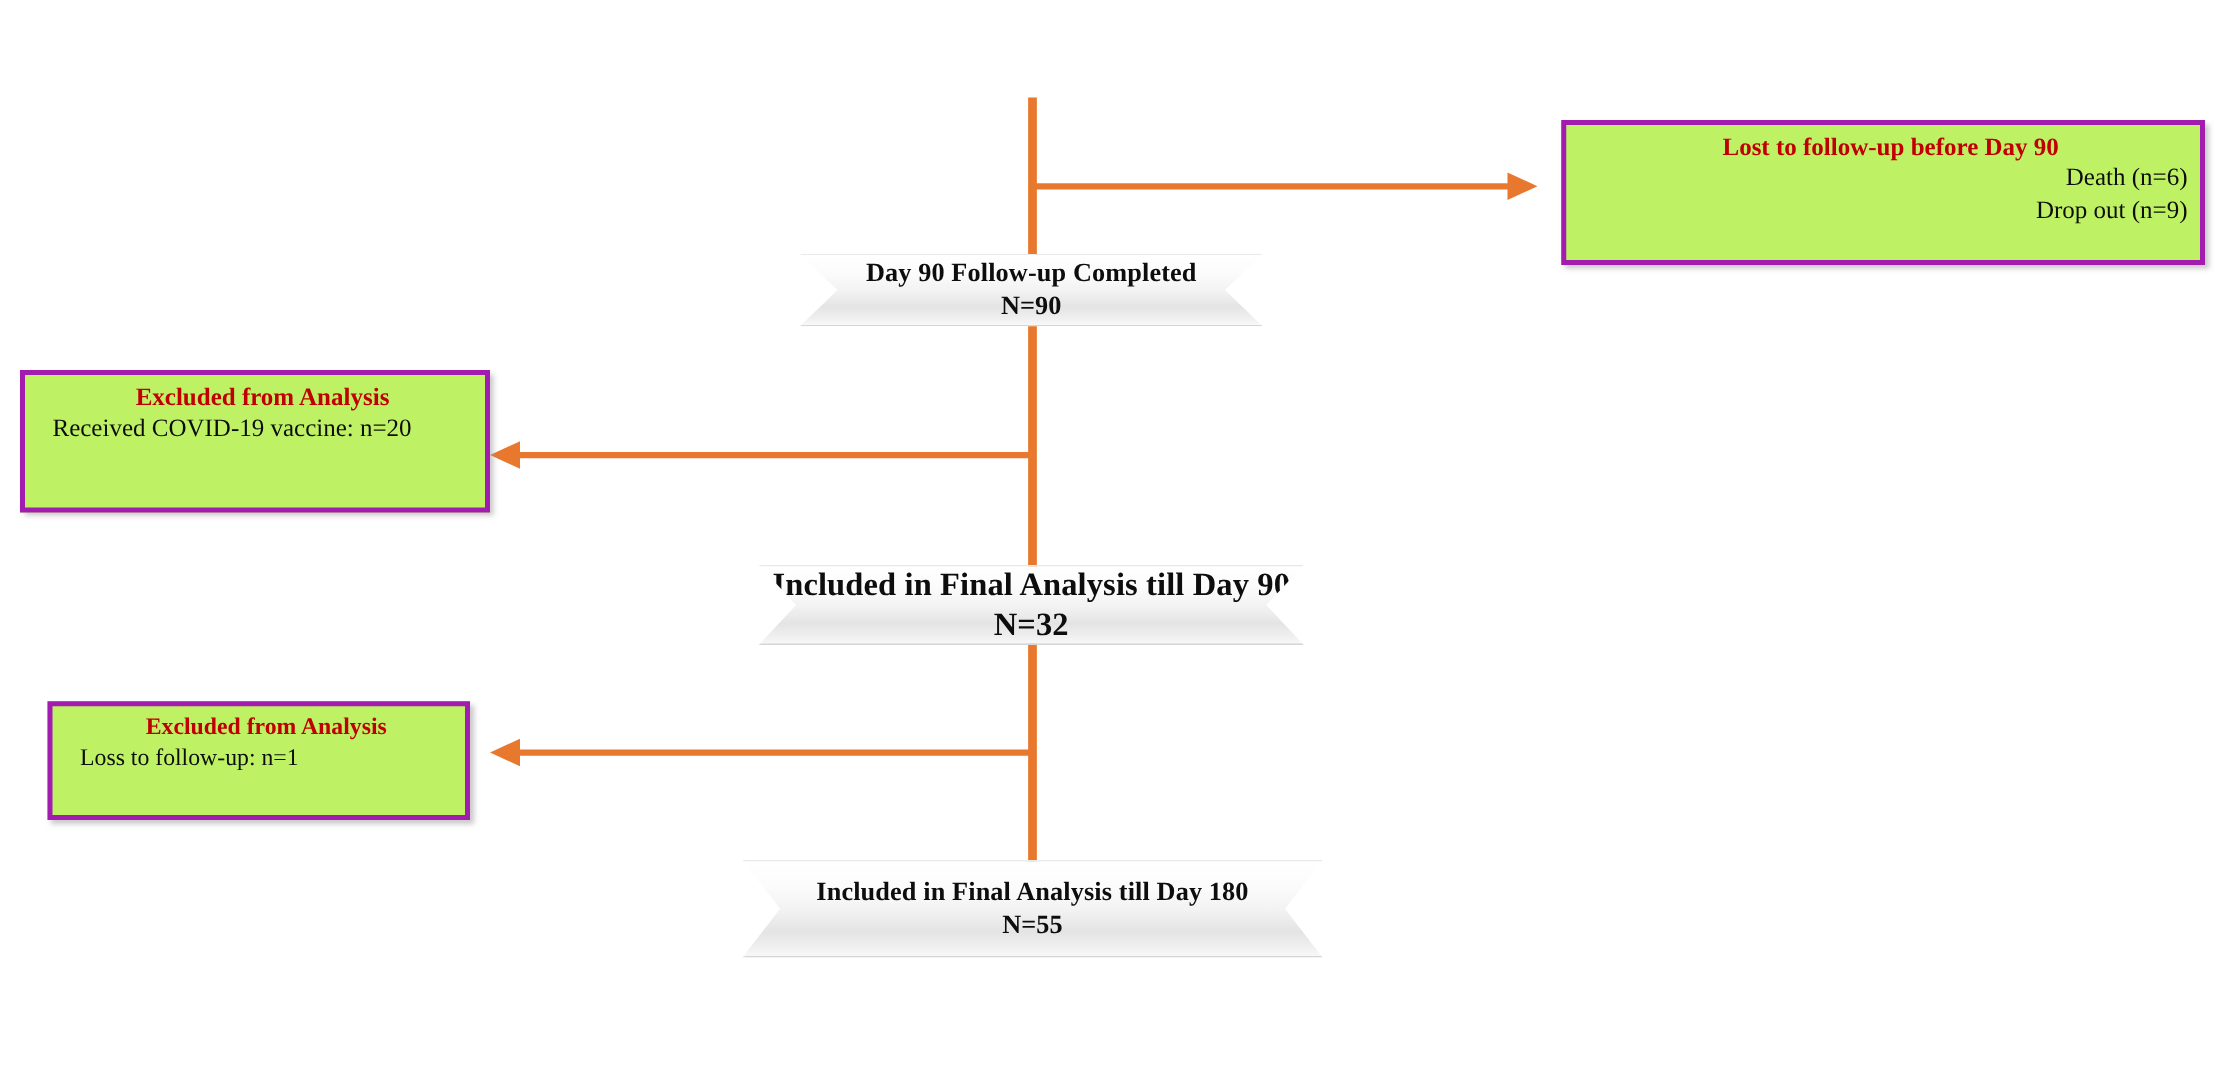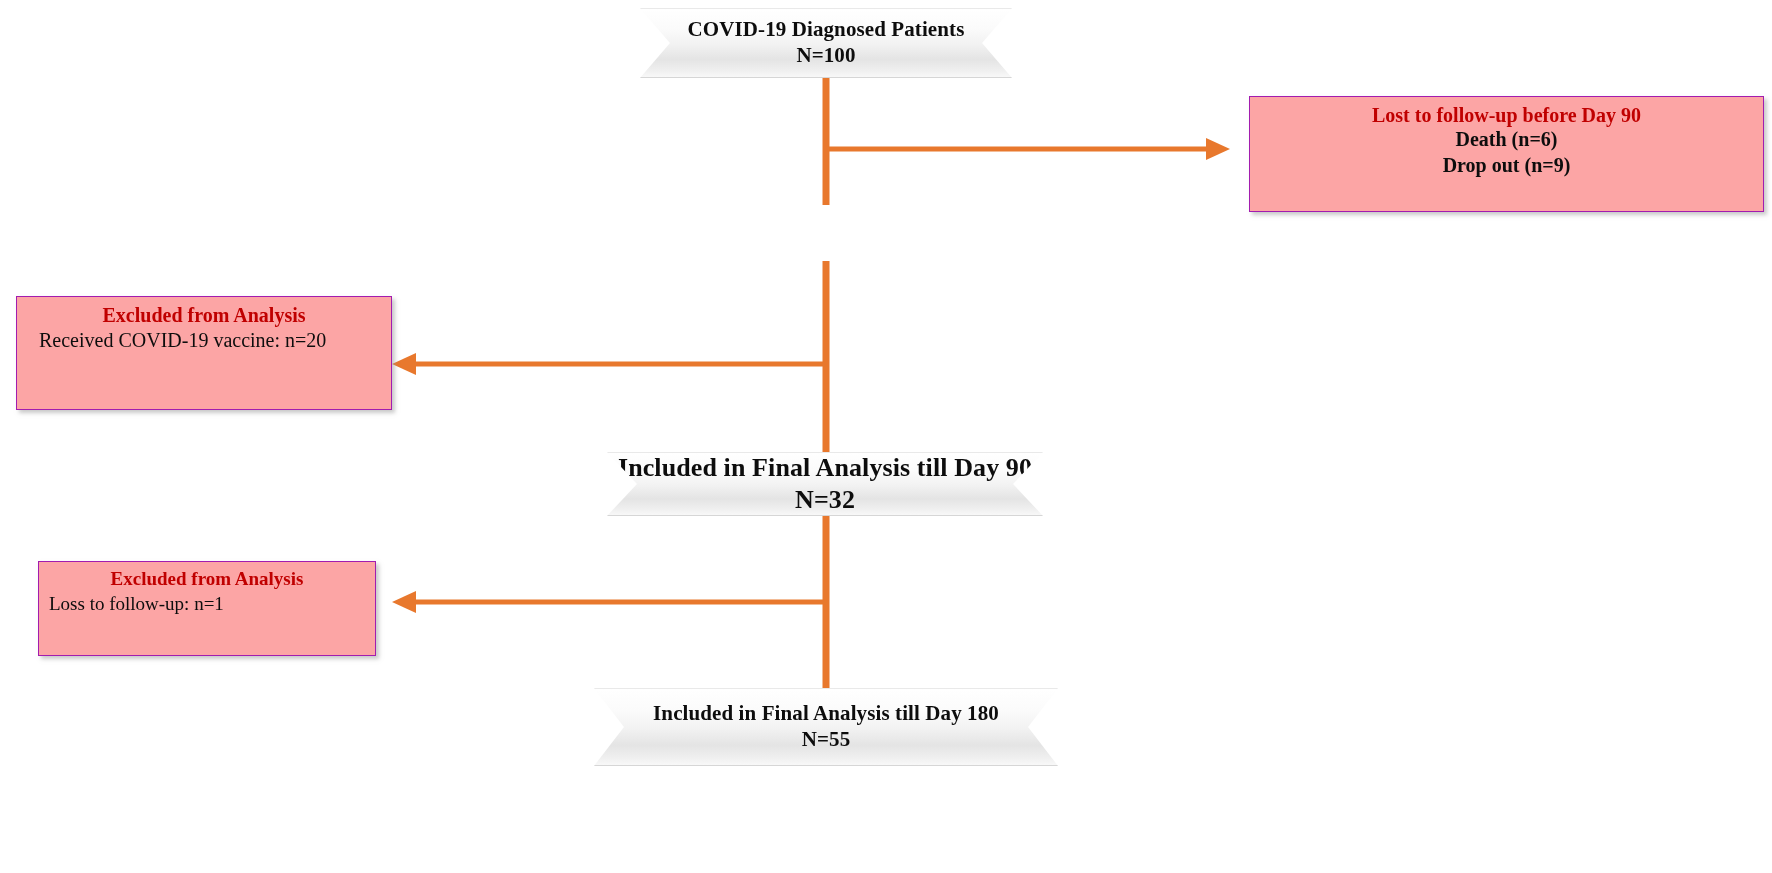--- a/index.html
+++ b/index.html
@@ -58,57 +58,57 @@
   .chevron-box .line {
     display: block;
     line-height: 1.22;
     white-space: nowrap;
   }
 
   
   .side-box {
     position: absolute;
     box-sizing: border-box;
-    background: #fca5a5;
-    border: 1px solid #a21caf;
+    background: #bef264;
+    border: 4px solid #a21caf;
     box-shadow: 3px 3px 4px rgba(150,150,150,0.5);
-    padding: 6px 10px 8px 10px;
+    padding: 6px 10px 8px 22px;
   }
   .side-title {
     display: block;
     color: #c00000;
     font-weight: bold;
     text-align: center;
     line-height: 1.2;
     white-space: nowrap;
   }
   .side-title.wrap { white-space: normal; }
   .side-line {
     display: block;
     color: #0d0d0d;
     line-height: 1.28;
     white-space: nowrap;
   }
-  .side-line.bold   { font-weight: bold; text-align: center; }
+  .side-line.bold   { font-weight: normal; text-align: right; }
   .side-line.plain  { font-weight: normal; text-align: left; }
 
   
   #box-diagnosed     { left: 640px; top: 8px;   width: 372px; height: 70px;  font-size: 21px; }
   #box-day90         { left: 640px; top: 203px; width: 370px; height: 58px;  font-size: 21px; }
   #box-final90       { left: 607px; top: 452px; width: 436px; height: 64px;  font-size: 26px; }
   #box-final180      { left: 594px; top: 688px; width: 464px; height: 78px;  font-size: 21px; }
 
   #box-lost          { left: 1249px; top: 96px;  width: 515px; height: 116px; font-size: 20px; }
   #box-excl-90       { left: 16px;   top: 296px; width: 376px; height: 114px; font-size: 20px; }
   #box-excl-180      { left: 38px;   top: 561px; width: 338px; height: 95px;  font-size: 19px; }
 
   #box-lost .side-title { font-size: 20px; }
   #box-lost .side-line  { font-size: 20px; }
   #box-excl-90 .side-title { font-size: 20px; margin-bottom: 1px; }
-  #box-excl-90 .side-line  { font-size: 20px; margin-left: 12px; }
+  #box-excl-90 .side-line  { font-size: 20px; }
   #box-excl-180 .side-title { font-size: 19px; margin-bottom: 1px; }
   #box-excl-180 .side-line  { font-size: 19px; }
 </style>
 </head>
 <body>
 
 <div id="canvas">
 
   <svg id="connectors" viewBox="0 0 1772 873" width="1772" height="873" xmlns="http://www.w3.org/2000/svg">
     <g stroke="#E8782D" stroke-width="7" fill="none" stroke-linecap="butt">
@@ -129,25 +129,25 @@
     </g>
     <g fill="#E8782D">
 
       <polygon points="1230,149 1206,138 1206,160"></polygon>
 
       <polygon points="392,364 416,353 416,375"></polygon>
       <polygon points="392,602 416,591 416,613"></polygon>
     </g>
   </svg>
 
-  <div class="chevron-box" id="box-diagnosed">
-    <span class="line">COVID-19 Diagnosed Patients</span>
-    <span class="line">N=100</span>
+
+  <div class="chevron-box" id="box-day90">
+    <span class="line">Day 90 Follow-up  Completed</span>
+    <span class="line">N=90</span>
   </div>
-
 
   <div class="chevron-box" id="box-final90">
     <span class="line">Included  in Final Analysis till Day 90</span>
     <span class="line">N=32</span>
   </div>
 
   <div class="chevron-box" id="box-final180">
     <span class="line">Included  in Final Analysis till Day 180</span>
     <span class="line">N=55</span>
   </div>

